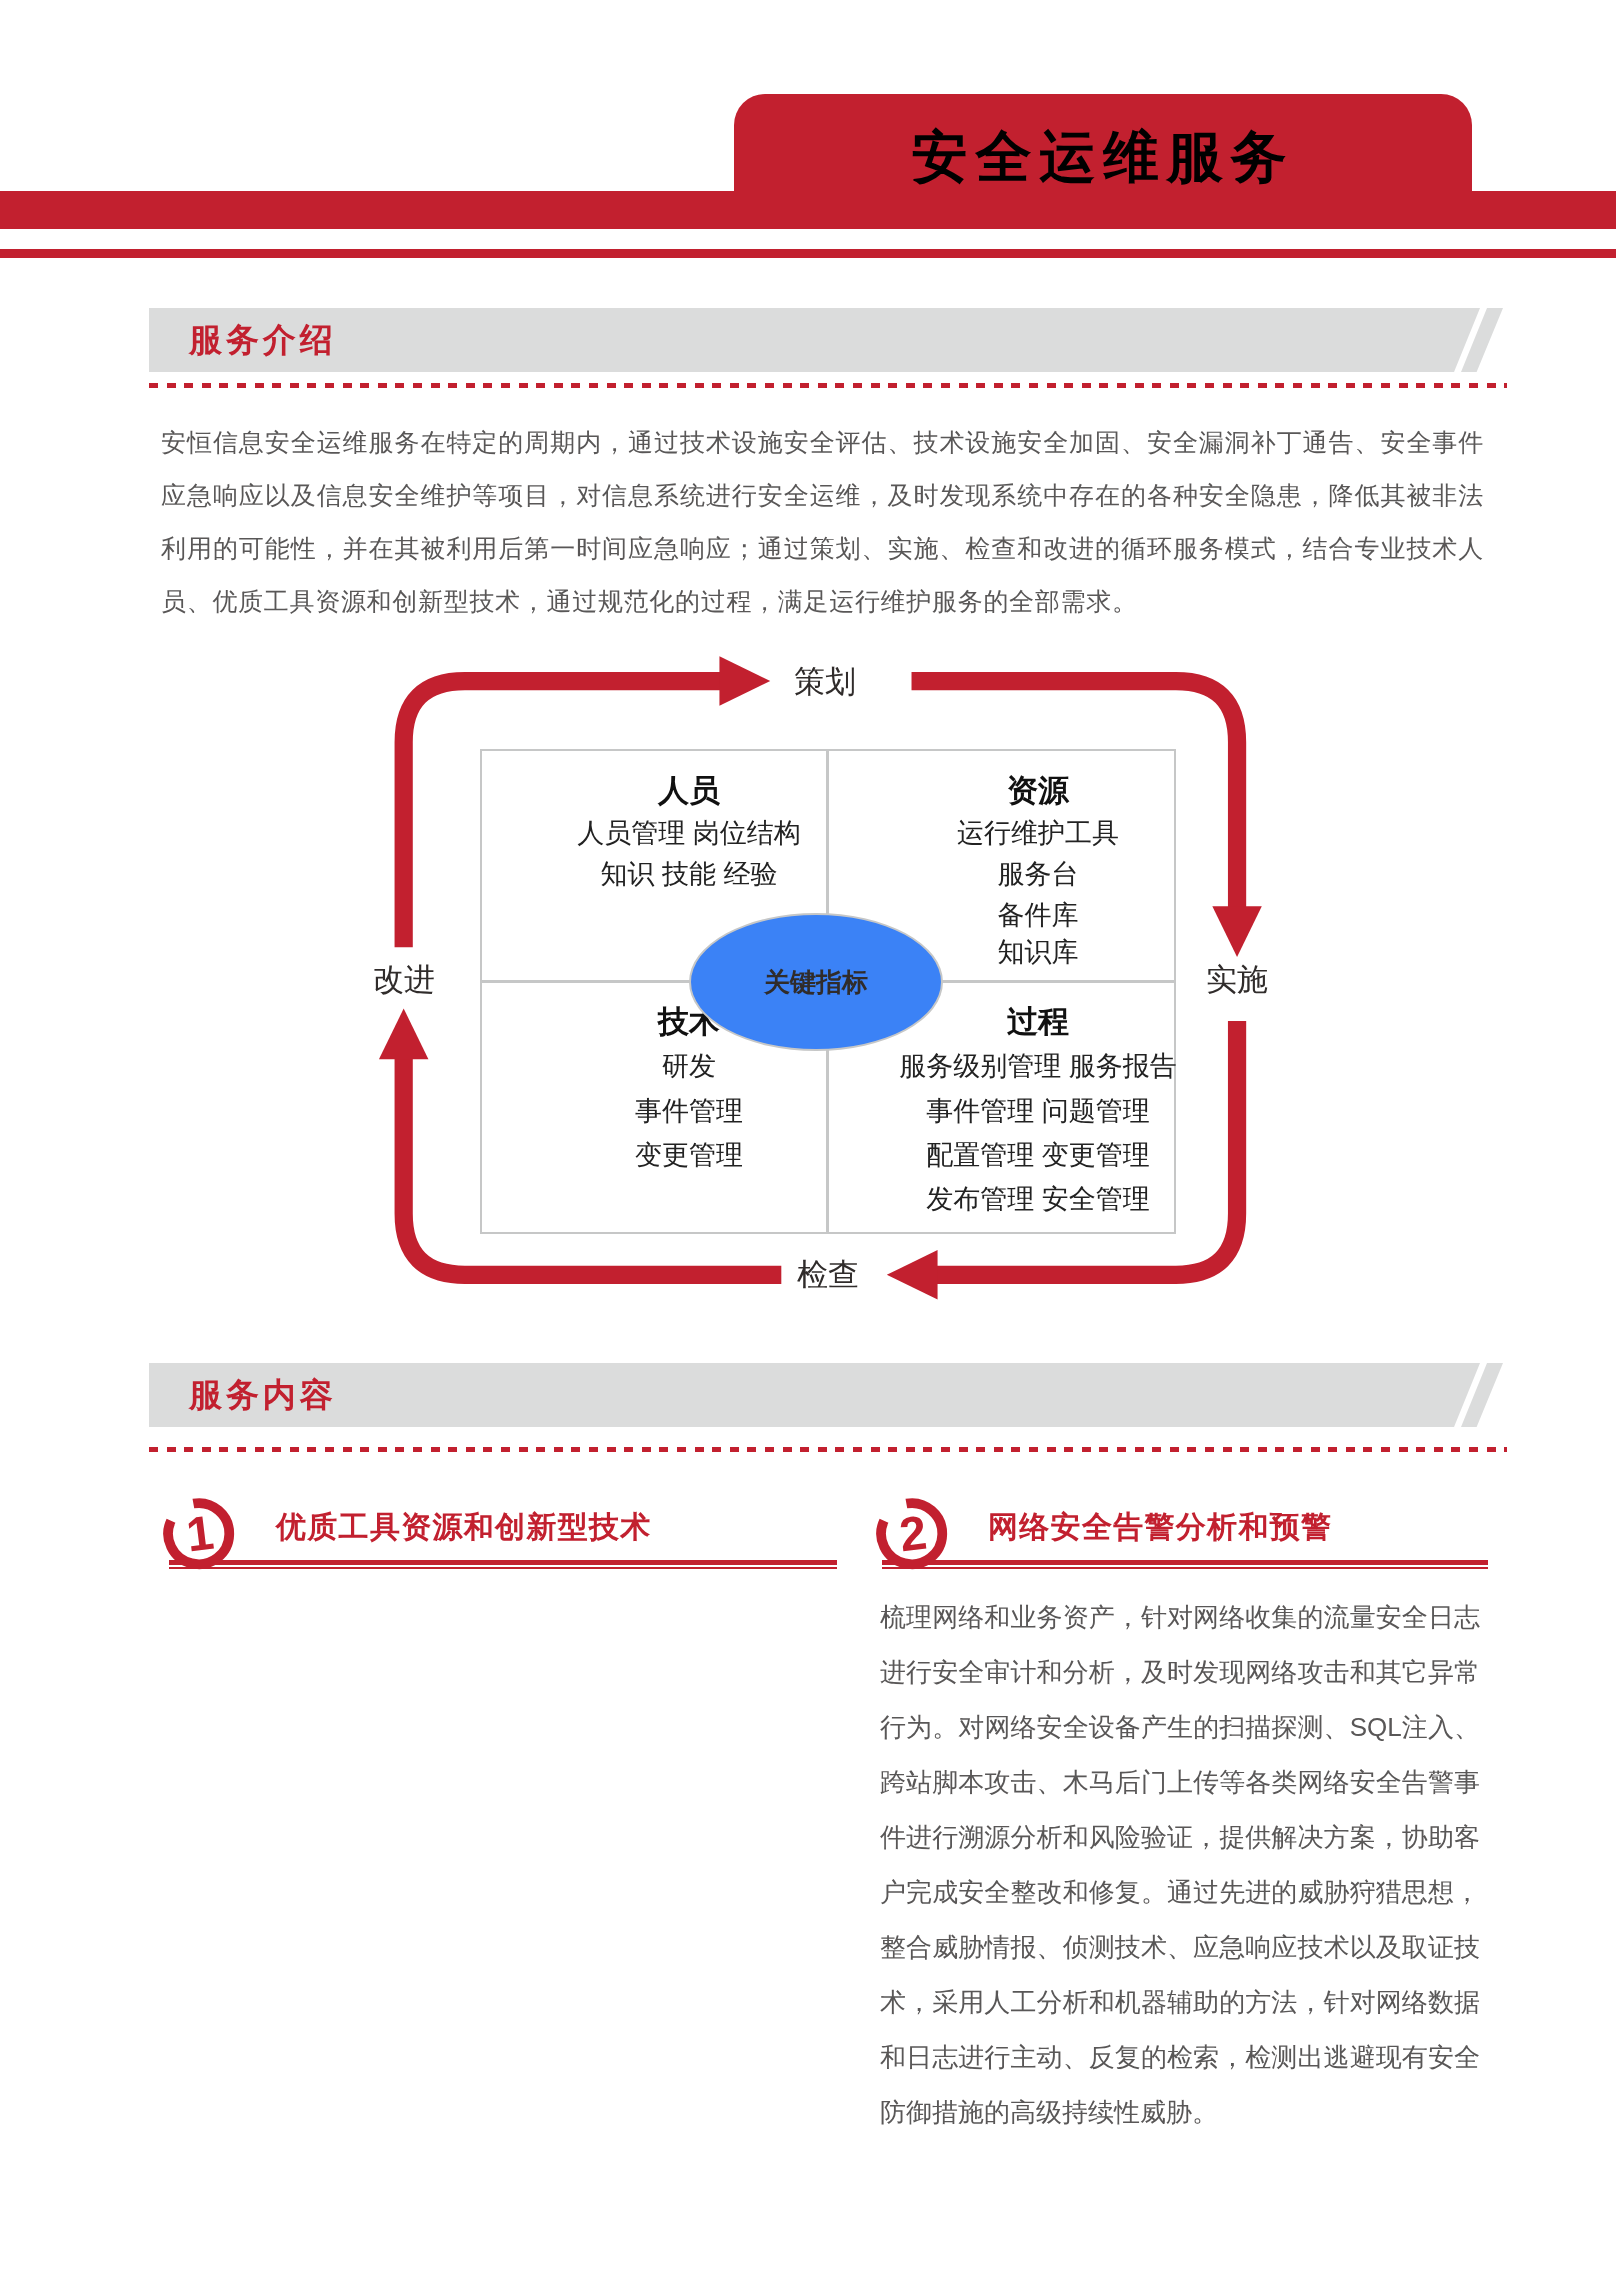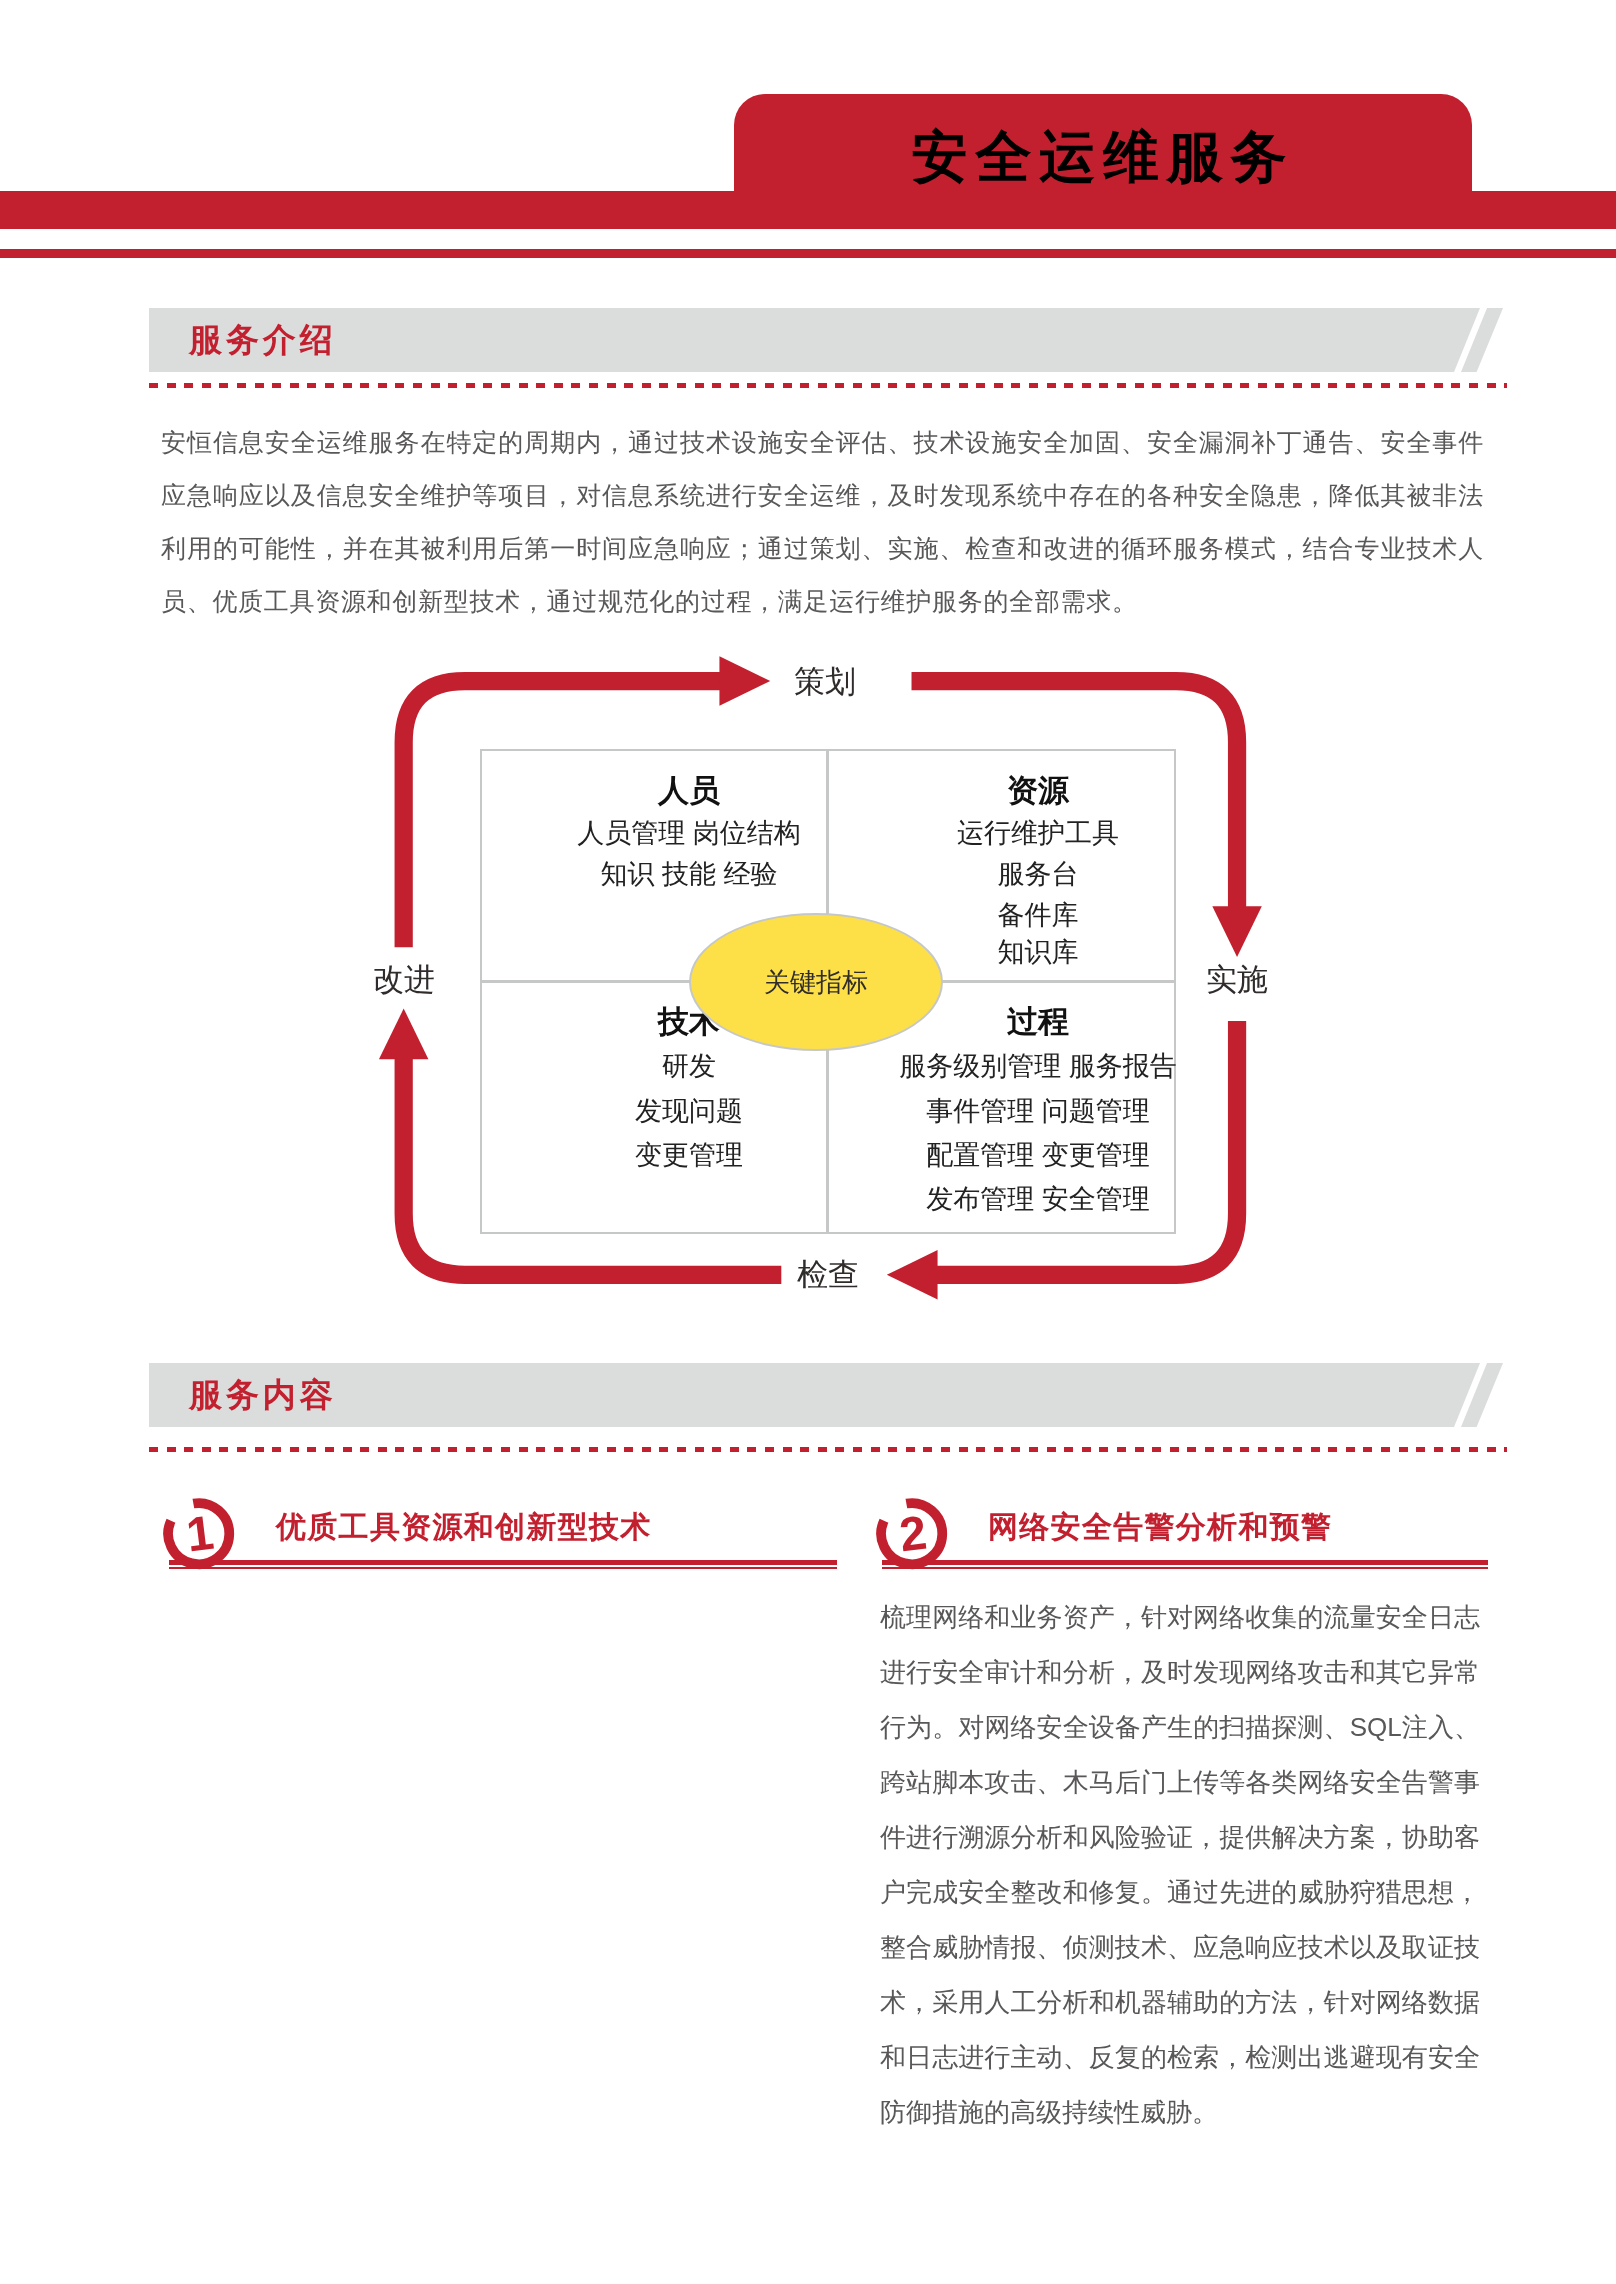--- a/index.html
+++ b/index.html
@@ -66,23 +66,23 @@
     border:2.6px solid #c6c7c7;background:#ffffff;box-sizing:border-box;
   }
   .v-div{position:absolute;left:344px;top:0;width:2.6px;height:100%;background:#c6c7c7;}
   .h-div{position:absolute;left:0;top:229px;width:100%;height:2.6px;background:#c6c7c7;}
   .cell-line{height:40px;line-height:40px;text-align:center;font-size:27px;color:#222222;white-space:nowrap;padding-left:36px;}
   .cell-head{font-weight:700;font-size:31px;color:#111111;}
   .col-l{left:482px;width:342px;}
   .col-r{left:831px;width:342px;}
   .kpi-ellipse{
     left:689px;top:913px;width:250px;height:134px;
-    background:#fde047;border:2px solid #c6c7c7;border-radius:50%;
+    background:#3b82f6;border:2px solid #c6c7c7;border-radius:50%;
     display:flex;align-items:center;justify-content:center;
-    font-size:26px;color:#302c2b;
+    font-size:26px;color:#302c2b;font-weight:bold;
   }
 
   
   .badge{left:0;top:1492px;width:78px;height:82px;}
   .badge-num{
     width:78px;height:82px;display:flex;align-items:center;justify-content:center;
     font-size:48px;font-weight:900;color:#c2202f;transform:rotate(-7deg);
   }
   .item-title{
     top:1504px;height:46px;line-height:46px;
@@ -140,21 +140,21 @@
   <div class="abs cell-line col-l" style="top:854px;">知识 技能 经验</div>
 
   <div class="abs cell-line cell-head col-r" style="top:771px;">资源</div>
   <div class="abs cell-line col-r" style="top:813px;">运行维护工具</div>
   <div class="abs cell-line col-r" style="top:854px;">服务台</div>
   <div class="abs cell-line col-r" style="top:895px;">备件库</div>
   <div class="abs cell-line col-r" style="top:932px;">知识库</div>
 
   <div class="abs cell-line cell-head col-l" style="top:1002px;">技术</div>
   <div class="abs cell-line col-l" style="top:1046px;">研发</div>
-  <div class="abs cell-line col-l" style="top:1091px;">发现问题</div>
+  <div class="abs cell-line col-l" style="top:1091px;">事件管理</div>
   <div class="abs cell-line col-l" style="top:1135px;">变更管理</div>
 
   <div class="abs cell-line cell-head col-r" style="top:1002px;">过程</div>
   <div class="abs cell-line col-r" style="top:1046px;">服务级别管理 服务报告</div>
   <div class="abs cell-line col-r" style="top:1091px;">事件管理 问题管理</div>
   <div class="abs cell-line col-r" style="top:1135px;">配置管理 变更管理</div>
   <div class="abs cell-line col-r" style="top:1179px;">发布管理 安全管理</div>
 
   <div class="abs kpi-ellipse">
     <span>关键指标</span>

